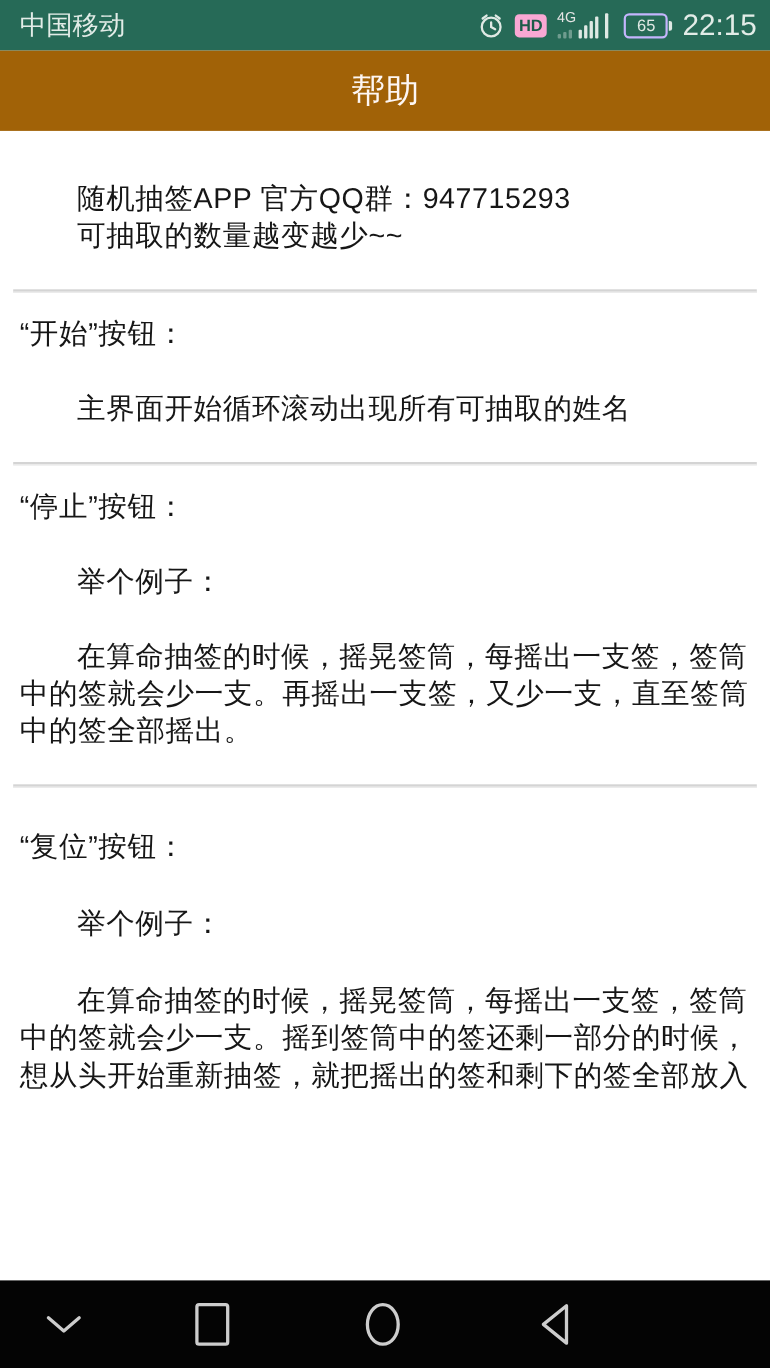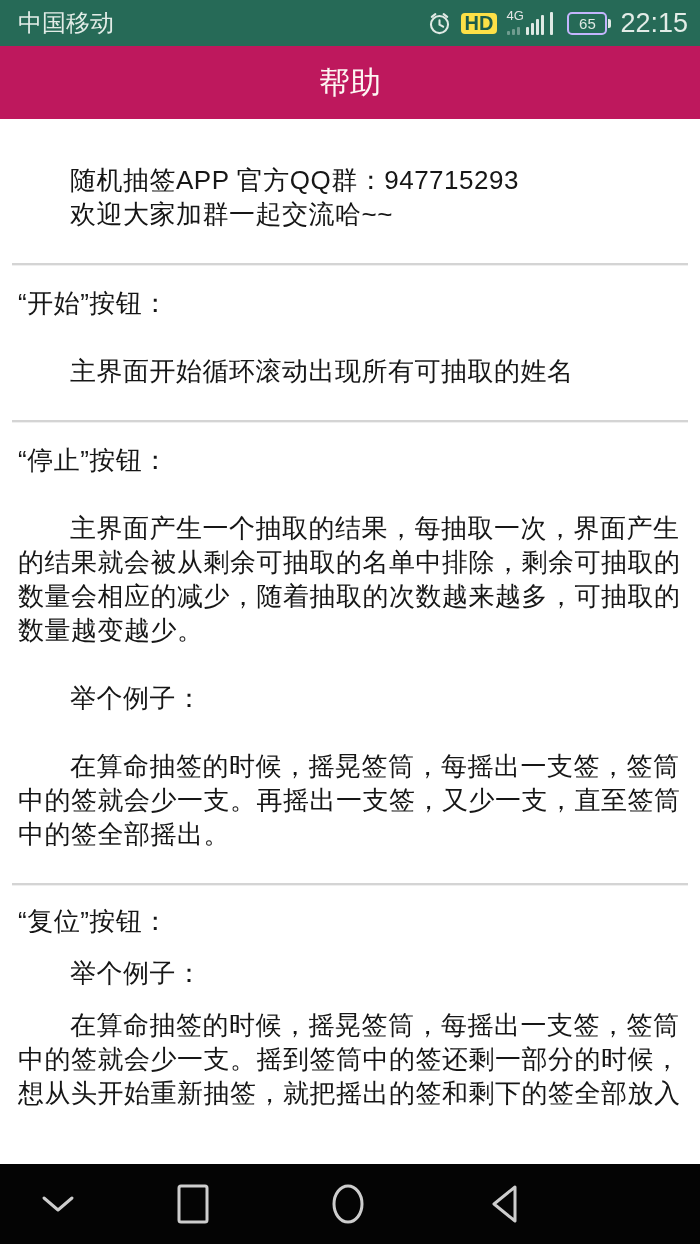--- a/index.html
+++ b/index.html
@@ -12,22 +12,22 @@
   
   .statusbar {
     position:absolute; top:0; left:0; right:0; height:46px;
     background:#266a57; color:#e2ece7;
     display:flex; align-items:center; justify-content:space-between;
     padding:0 12px 0 18px; box-sizing:border-box;
   }
   .carrier { font-size:24px; }
   .sb-right { display:flex; align-items:center; gap:9px; }
   .hd-badge {
-    background:#fde047; color:#1d5b4a; font-weight:bold;
-    font-size:20px; line-height:15px; padding:3px 4px; border-radius:4px;
+    background:#f9a8d4; color:#1d5b4a; font-weight:bold;
+    font-size:15px; line-height:15px; padding:3px 4px; border-radius:4px;
   }
   .sig { position:relative; width:52px; height:30px; }
   .sig .g4 { position:absolute; top:0; left:0; font-size:13px; font-weight:normal; color:#e5e5e5; }
   .sig .bar { position:absolute; bottom:3px; width:3px; background:#dfe9e4; border-radius:1px; }
   .sig .dim { background:rgba(223,233,228,.4); }
   .d1{left:1px;height:4px;} .d2{left:6px;height:6px;} .d3{left:11px;height:8px;}
   .b1{left:20px;height:8px;} .b2{left:25px;height:12px;} .b3{left:30px;height:16px;} .b4{left:35px;height:20px;}
   .b5{left:44px;height:23px;width:3px;}
   .battery {
     position:relative; width:40px; height:23px; border:2px solid #c4b5fd; border-radius:5px;
@@ -36,35 +36,35 @@
   }
   .battery::after {
     content:""; position:absolute; right:-6px; top:5px; width:3px; height:9px;
     background:#dfe9e4; border-radius:0 2px 2px 0;
   }
   .clock { font-size:27px; }
 
   
   .appheader {
     position:absolute; top:46px; left:0; right:0; height:73px;
-    background:#be185d; display:flex; align-items:center; justify-content:center;
+    background:#a16207; display:flex; align-items:center; justify-content:center;
   }
   .appheader .title { color:#fdf6f3; font-size:31px; }
 
   
   .content {
     position:absolute; top:119px; left:0; right:0; bottom:0;
     padding:0 18px; box-sizing:border-box; overflow:hidden;
     font-size:26px; line-height:34px; color:#161616; letter-spacing:0.5px;
   }
   .intro { margin-top:44px; }
   .intro div { text-indent:2em; }
   .heading { margin-top:20px; }
   .para { margin-top:34px; text-indent:2em; }
-  .m22 { margin-top:18px; }
+  .m22 { margin-top:36px; }
   .hr { height:2px; background:#d4d4d4; margin:32px -6px 0 -6px; border-bottom:1px solid #efefef; }
 
   
   .navbar {
     position:absolute; left:0; right:0; bottom:0; height:80px;
     background:#040404; z-index:5;
   }
   .nav-ic { position:absolute; top:50%; transform:translate(-50%,-50%); cursor:pointer; }
   .nav-hide { left:58px; } .nav-recents { left:193px; } .nav-home { left:348px; } .nav-back { left:505px; }
   .nav-ic svg { display:block; }
@@ -103,32 +103,31 @@
   </div>
 
   <div class="appheader">
     <span class="title">帮助</span>
   </div>
 
   <div class="content">
 
     <div class="intro">
       <div>随机抽签APP 官方QQ群：947715293</div>
-      <div>欢迎大家加群一起交流哈~~</div>
+      <div>可抽取的数量越变越少~~</div>
     </div>
 
     <div class="hr"></div>
 
     <div class="heading">“开始”按钮：</div>
     <div class="para">主界面开始循环滚动出现所有可抽取的姓名</div>
 
     <div class="hr"></div>
 
     <div class="heading">“停止”按钮：</div>
-    <div class="para">主界面产生一个抽取的结果，每抽取一次，界面产生的结果就会被从剩余可抽取的名单中排除，剩余可抽取的数量会相应的减少，随着抽取的次数越来越多，可抽取的数量越变越少。</div>
     <div class="para">举个例子：</div>
     <div class="para">在算命抽签的时候，摇晃签筒，每摇出一支签，签筒中的签就会少一支。再摇出一支签，又少一支，直至签筒中的签全部摇出。</div>
 
     <div class="hr"></div>
 
     <div class="heading m22">“复位”按钮：</div>
     <div class="para m22">举个例子：</div>
     <div class="para m22">在算命抽签的时候，摇晃签筒，每摇出一支签，签筒中的签就会少一支。摇到签筒中的签还剩一部分的时候，想从头开始重新抽签，就把摇出的签和剩下的签全部放入</div>
 
   </div>

